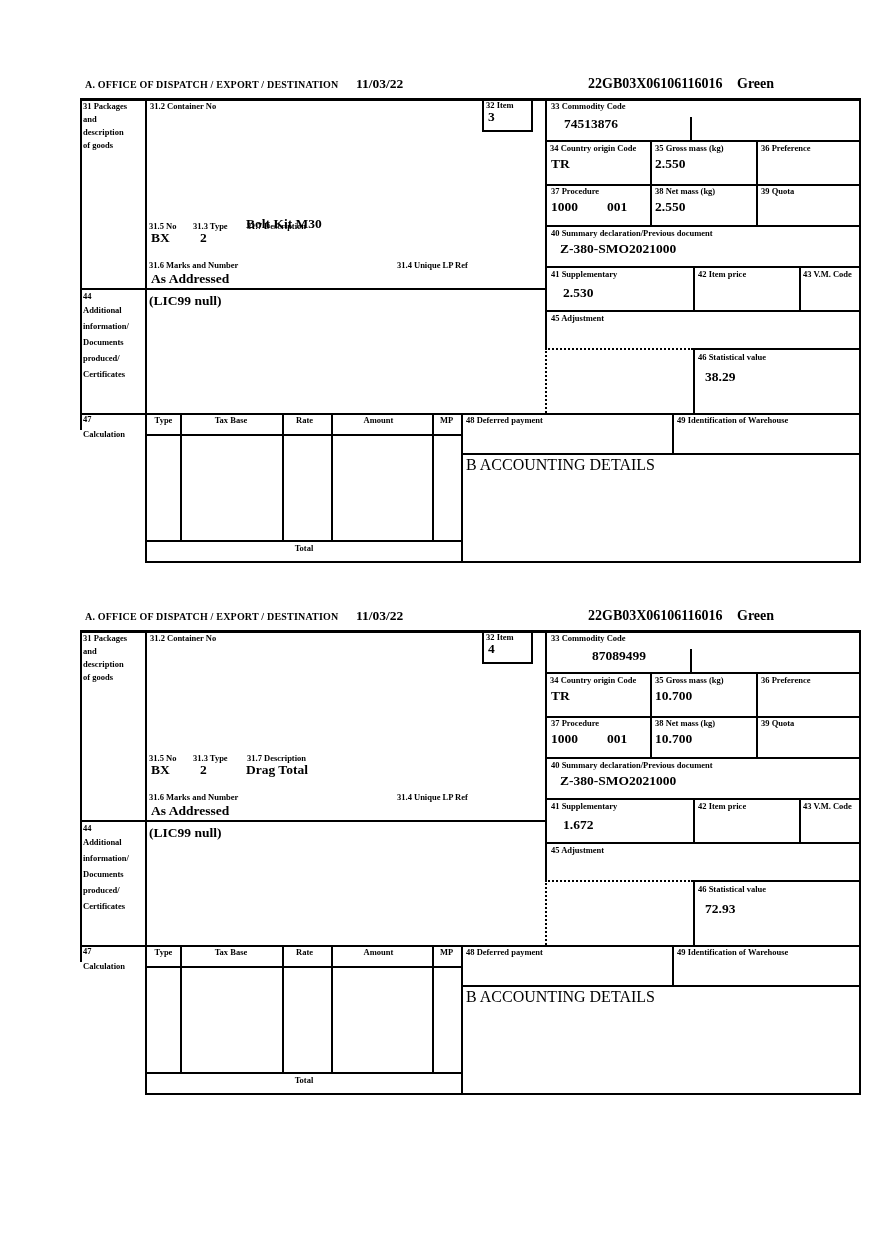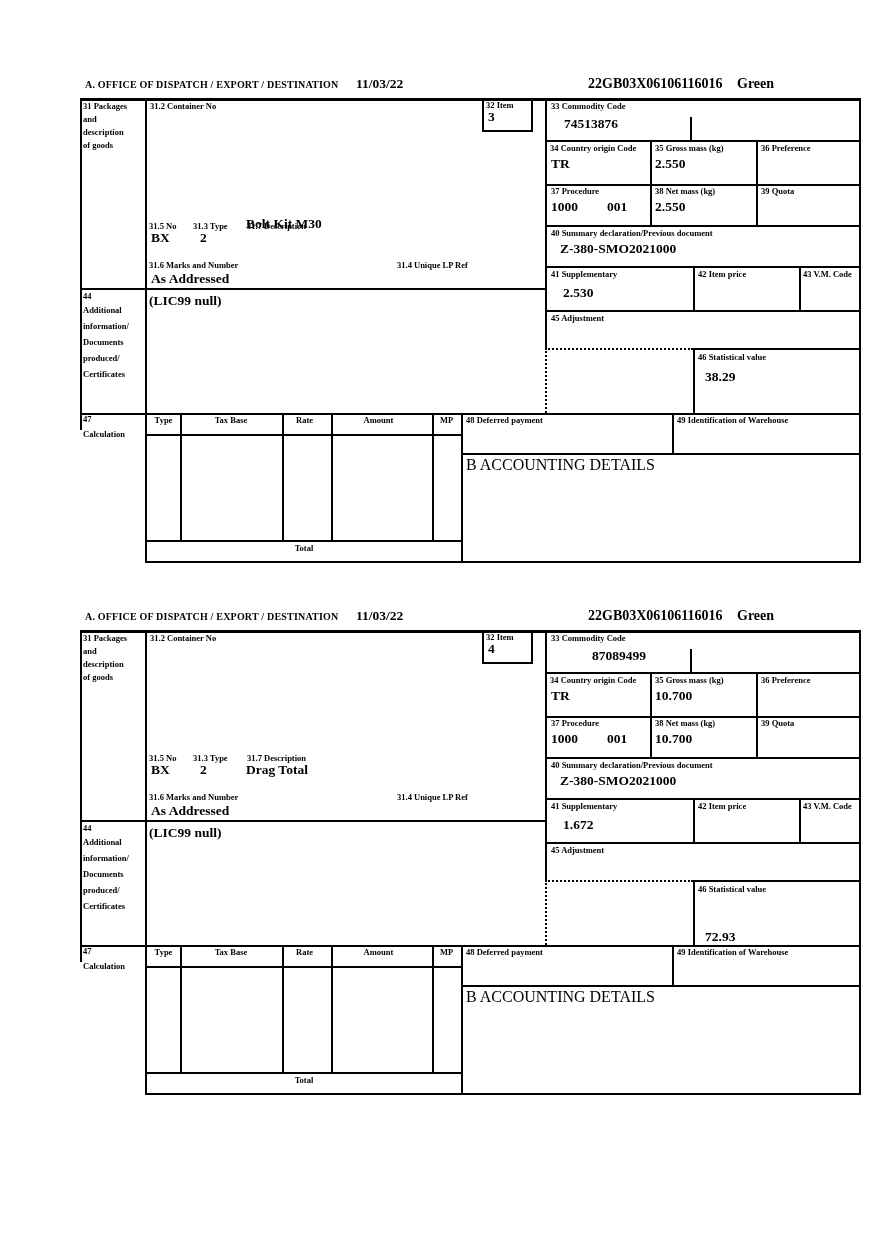--- a/index.html
+++ b/index.html
@@ -214,21 +214,21 @@
     <span class="val" style="left:655px;top:124px;">10.700</span>
     <span class="lbl" style="left:761px;top:111px;">39 Quota</span>
     <span class="lbl" style="left:551px;top:153px;">40 Summary declaration/Previous document</span>
     <span class="val" style="left:560px;top:166px;">Z-380-SMO2021000</span>
     <span class="lbl" style="left:551px;top:194px;">41 Supplementary</span>
     <span class="val" style="left:563px;top:210px;">1.672</span>
     <span class="lbl" style="left:698px;top:194px;">42 Item price</span>
     <span class="lbl" style="left:803px;top:194px;">43 V.M. Code</span>
     <span class="lbl" style="left:551px;top:238px;">45 Adjustment</span>
     <span class="lbl" style="left:698px;top:277px;">46 Statistical value</span>
-    <span class="val" style="left:705px;top:294px;margin-top:28px;">72.93</span>
+    <span class="val" style="left:705px;top:294px;">72.93</span>
 
     <span class="th ctr" style="left:147px;top:340px;width:33px;">Type</span>
     <span class="th ctr" style="left:180px;top:340px;width:102px;">Tax Base</span>
     <span class="th rgt" style="left:282px;top:340px;width:45px;">Rate</span>
     <span class="th rgt" style="left:331px;top:340px;width:95px;">Amount</span>
     <span class="th ctr" style="left:432px;top:340px;width:29px;">MP</span>
     <span class="th ctr" style="left:147px;top:468px;width:314px;">Total</span>
 
     <span class="lbl" style="left:466px;top:340px;">48 Deferred payment</span>
     <span class="lbl" style="left:677px;top:340px;">49 Identification of Warehouse</span>

